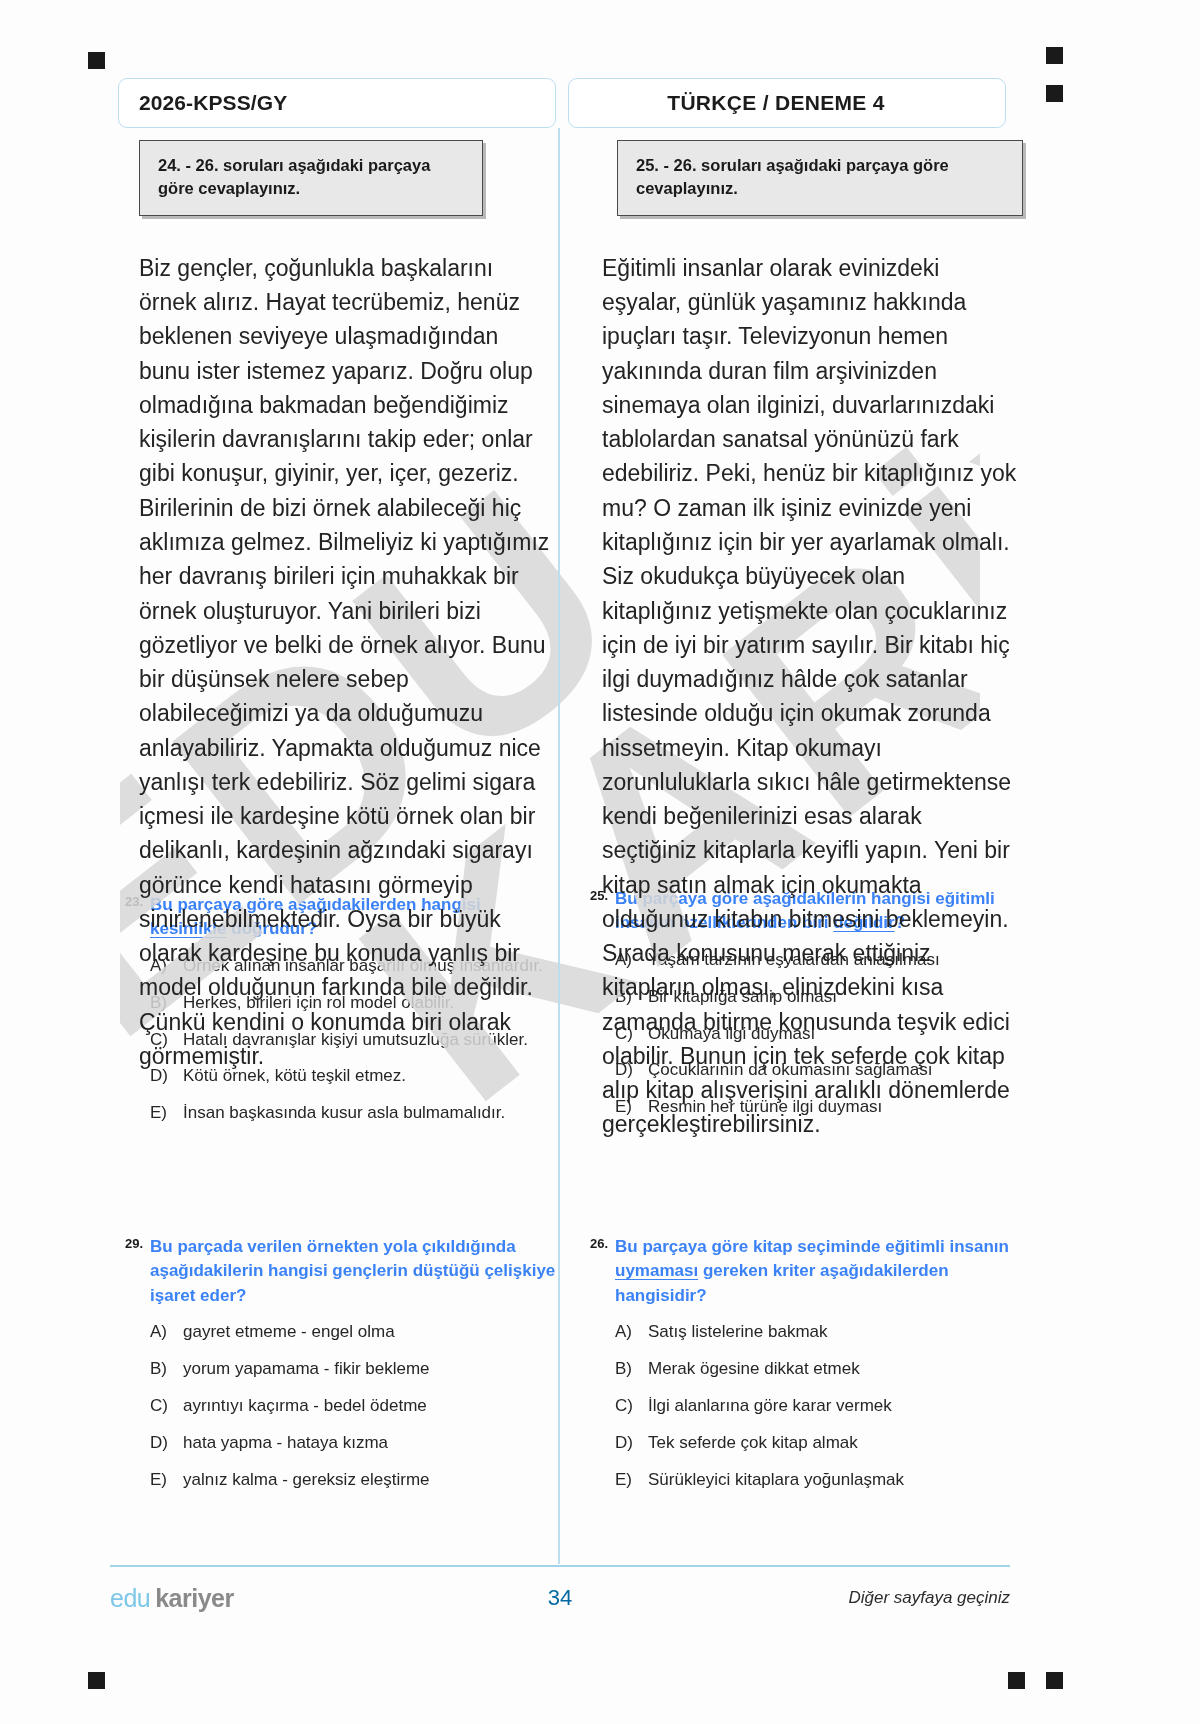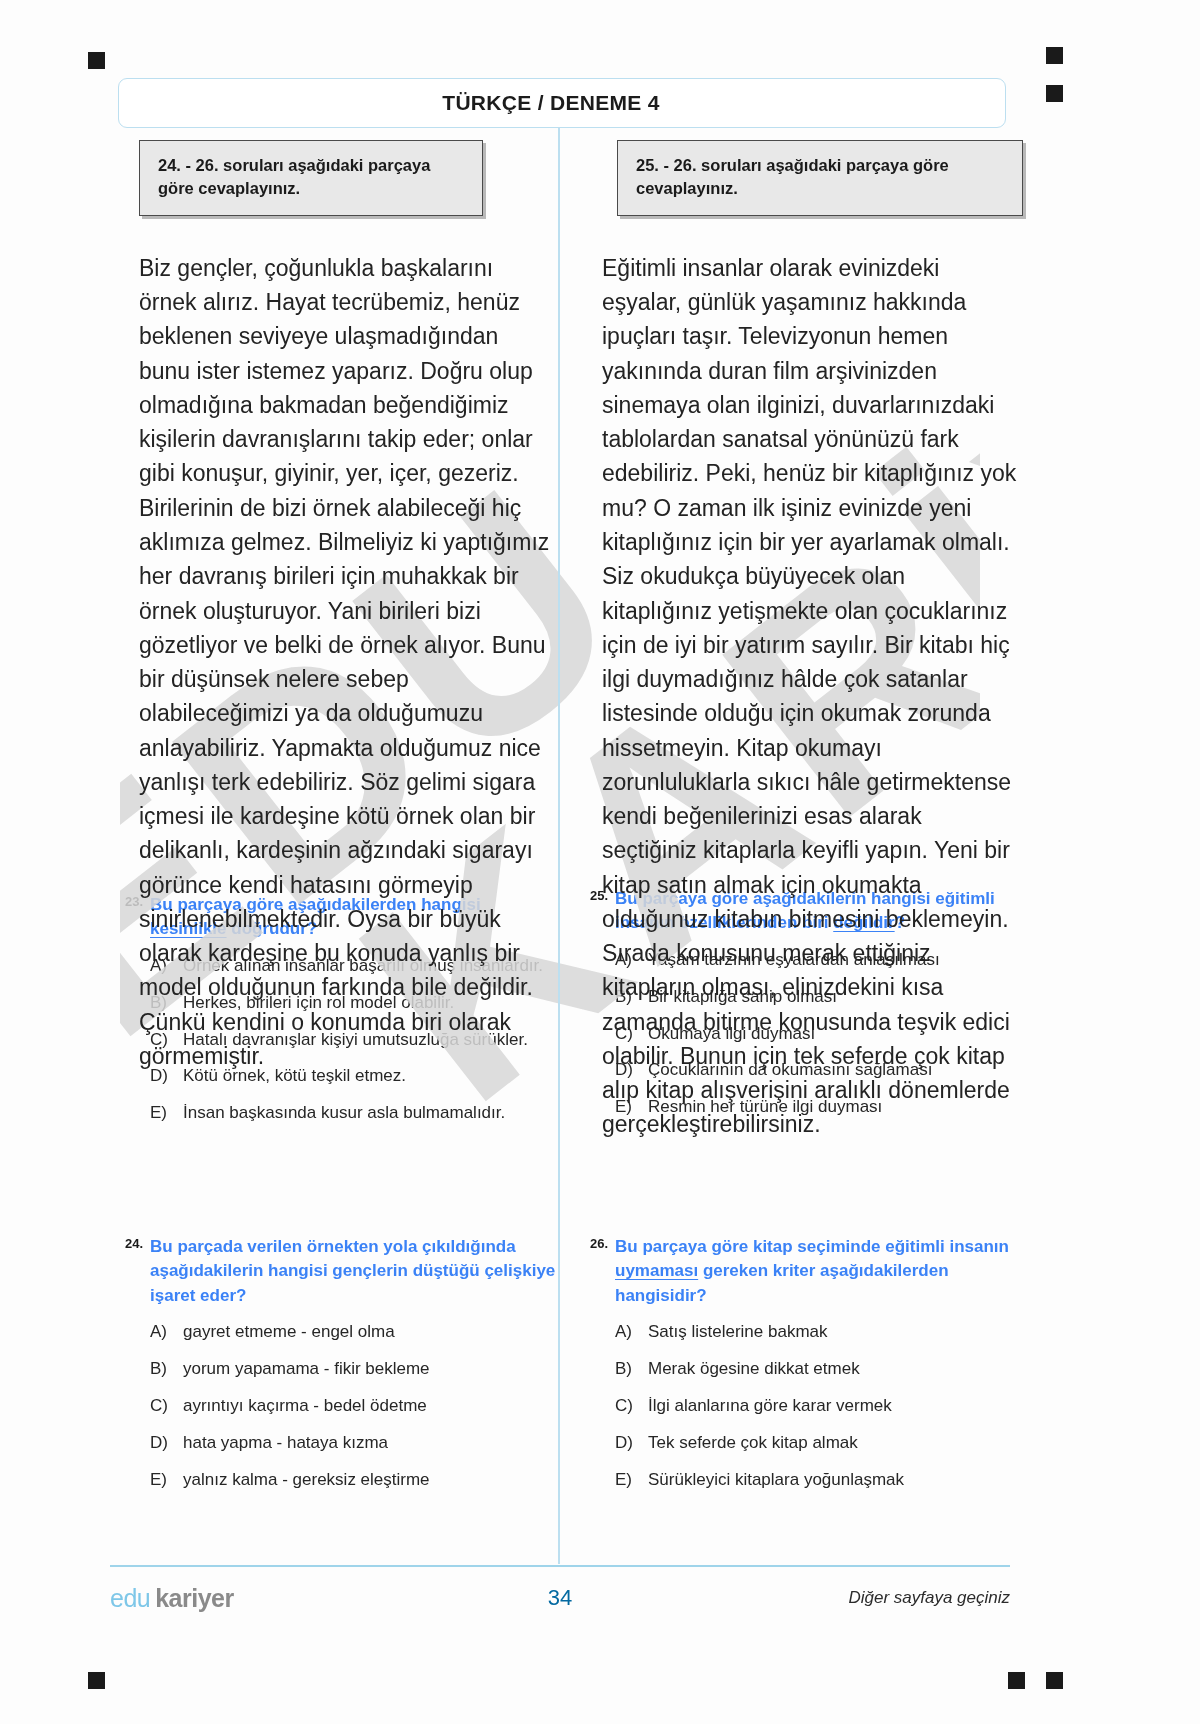--- a/index.html
+++ b/index.html
@@ -249,20 +249,23 @@
   <div class="watermark">
     <svg viewBox="0 0 860 760" xmlns="http://www.w3.org/2000/svg">
       <g transform="rotate(-38 430 380)" fill="#d8d8d8" opacity="0.85">
         <text x="-60" y="300" font-family="Liberation Sans, sans-serif" font-size="300" font-weight="700" letter-spacing="14">EDU</text>
         <text x="180" y="570" font-family="Liberation Sans, sans-serif" font-size="300" font-weight="700" letter-spacing="14">KARİYER</text>
       </g>
     </svg>
   </div>
 
   <div class="header">
+    <div class="hdr-box hdr-left">
+      <span class="hdr-text">2026-KPSS/GY</span>
+    </div>
     <div class="hdr-box hdr-right">
       <span class="hdr-text">TÜRKÇE / DENEME 4</span>
     </div>
   </div>
 
   <div class="col-sep"></div>
 
   <div class="columns">
 
     <div class="col col-left">
@@ -306,21 +309,21 @@
       </div>
       <div class="opt">
         <span class="opt-letter">E)</span>
         <span class="opt-label">İnsan başkasında kusur asla bulmamalıdır.</span>
       </div>
     </div>
   </div>
 
   <div class="qblock" style="left:113px; top:1235px;">
     <div class="qhead">
-      <div class="qnum">24.</div>
+      <div class="qnum">29.</div>
       <div class="qtext">
         <span>Bu parçada verilen örnekten yola çıkıldığında aşağıdakilerin hangisi gençlerin düştüğü çelişkiye işaret eder?</span><u></u><span></span>
       </div>
     </div>
     <div class="options">
       <div class="opt">
         <span class="opt-letter">A)</span>
         <span class="opt-label">gayret etmeme - engel olma</span>
       </div>
       <div class="opt">

